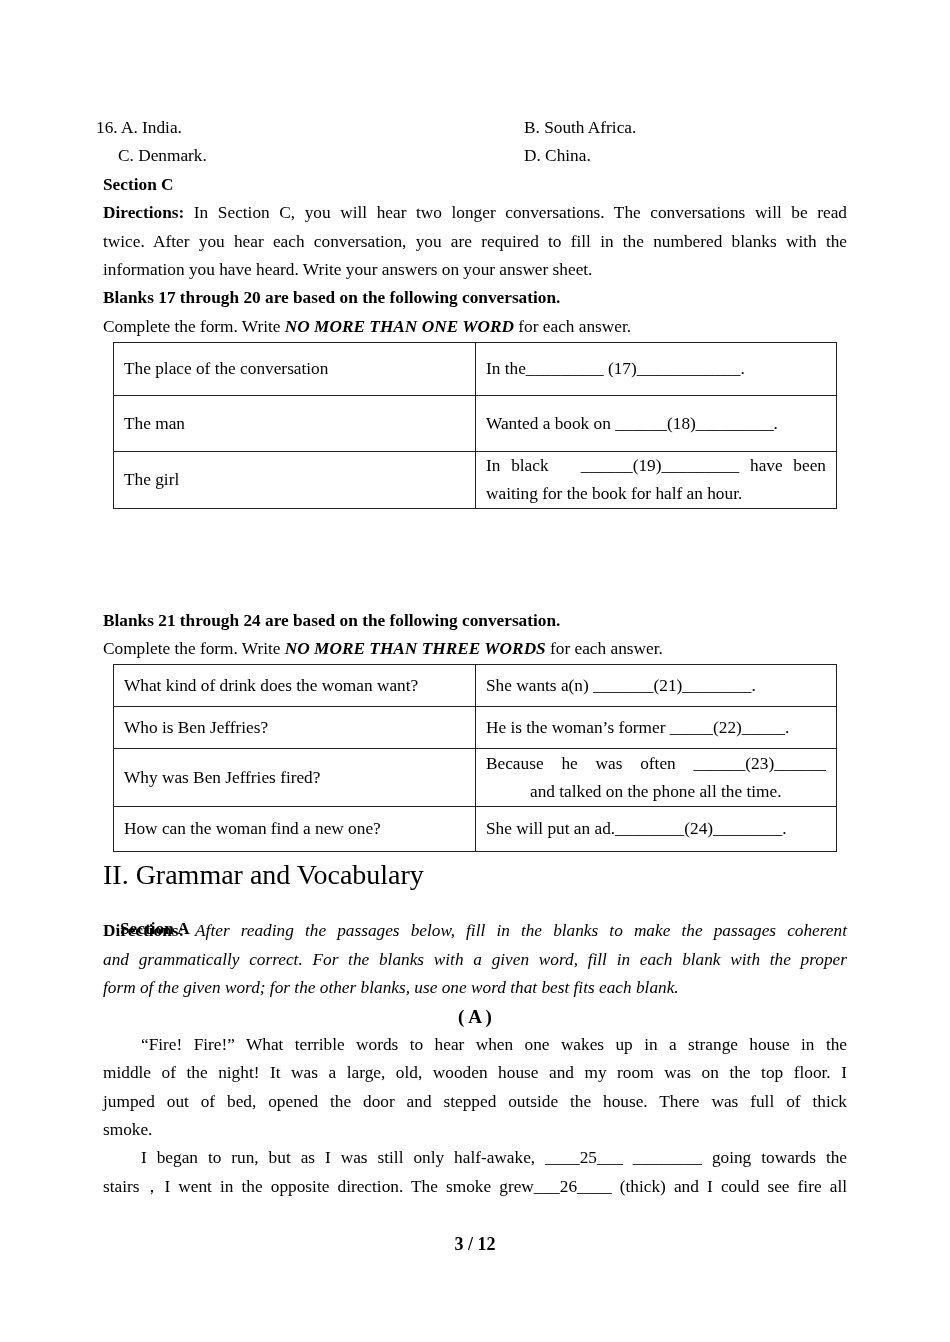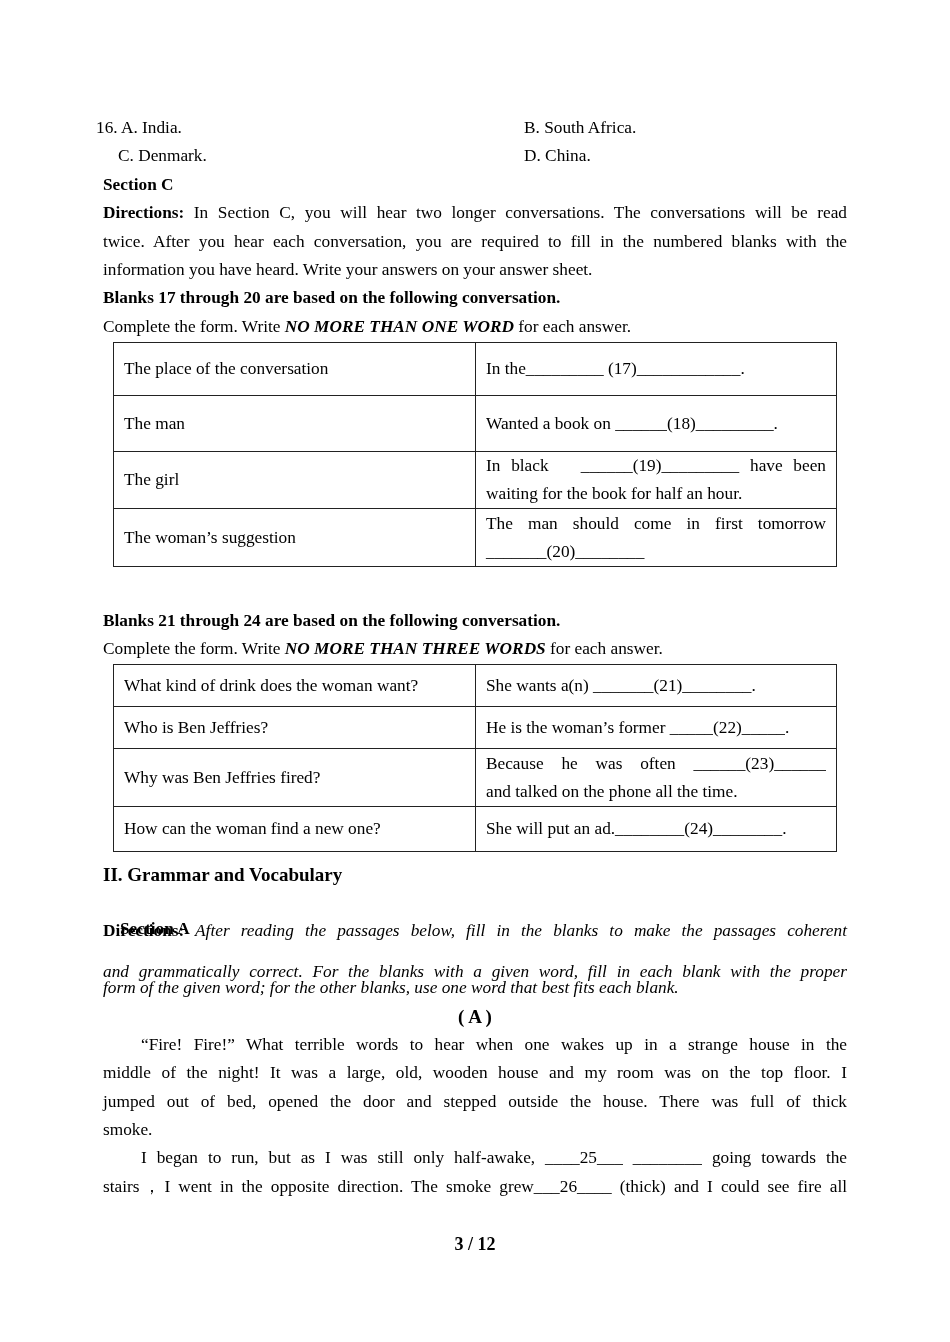--- a/index.html
+++ b/index.html
@@ -17,21 +17,21 @@
     position: absolute; left: 113px; width: 724px;
     border-collapse: collapse; table-layout: fixed;
   }
   table.form td {
     border: 1px solid #222; padding: 0 10px; vertical-align: middle;
     line-height: 28px; font-size: 17.3px;
   }
   table.form td.c1 { width: 341px; }
   table.form td.c2 { text-align: left; }
   .jl { display: block; text-align: justify; text-align-last: justify; }
-  .h2 { font-size: 19px; font-weight: bold; }
+  .h2 { font-size: 28px; font-weight: normal; }
   .center { text-align: center; }
   .indent { text-indent: 38px; }
 </style>
 </head>
 <body>
 
 <div class="abs" style="left:96px; top:118px;">16. A. India.</div>
 <div class="abs" style="left:524px; top:118px;">B. South Africa.</div>
 <div class="abs" style="left:118px; top:146px;">C. Denmark.</div>
 <div class="abs" style="left:524px; top:146px;">D. China.</div>
@@ -54,61 +54,54 @@
     <td class="c1">The man</td>
     <td class="c2">Wanted a book on ______(18)_________.</td>
   </tr>
   <tr style="height:57px;">
     <td class="c1">The girl</td>
     <td class="c2">
       <span class="jl" style="white-space:pre;">In black   ______(19)_________ have been</span>
       <span style="display:block;">waiting for the book for half an hour.</span>
     </td>
   </tr>
-  <tr style="height:58px;">
-    <td class="c1">The woman’s suggestion</td>
-    <td class="c2">
-      <span class="jl">The man should come in first tomorrow</span>
-      <span style="display:block;">_______(20)________</span>
-    </td>
-  </tr>
 </tbody>
   </table>
 
 <div class="line b" style="top:607px;">Blanks 21 through 24 are based on the following conversation.</div>
 <div class="line" style="top:635px;"><span>Complete the form. Write </span><span class="bi">NO MORE THAN THREE WORDS</span><span> for each answer.</span></div>
 
 <table class="form" style="top:664px;">
   <tbody>
       <tr style="height:42px;">
     <td class="c1">What kind of drink does the woman want?</td>
     <td class="c2">She wants a(n) _______(21)________.</td>
   </tr>
   <tr style="height:42px;">
     <td class="c1">Who is Ben Jeffries?</td>
     <td class="c2">He is the woman’s former _____(22)_____.</td>
   </tr>
   <tr style="height:58px;">
     <td class="c1">Why was Ben Jeffries fired?</td>
     <td class="c2">
       <span class="jl">Because he was often ______(23)______</span>
-      <span style="display:block;">and talked on the phone all the time.</span>
+      <span style="display:block;margin-left:44px;">and talked on the phone all the time.</span>
     </td>
   </tr>
   <tr style="height:45px;">
     <td class="c1">How can the woman find a new one?</td>
     <td class="c2">She will put an ad.________(24)________.</td>
   </tr>
 </tbody>
   </table>
 
 <div class="line h2" style="top:861px;">II. Grammar and Vocabulary</div>
 <div class="line b" style="top:915px;margin-left:17px;">Section A</div>
 <div class="line just" style="top:917px;"><span class="b">Directions:</span><span class="i"> After reading the passages below, fill in the blanks to make the passages coherent</span></div>
-<div class="line just i" style="top:946px;margin-top:12px;">and grammatically correct. For the blanks with a given word, fill in each blank with the proper</div>
+<div class="line just i" style="top:946px;">and grammatically correct. For the blanks with a given word, fill in each blank with the proper</div>
 <div class="line i" style="top:974px;">form of the given word; for the other blanks, use one word that best fits each blank.</div>
 
 <div class="line b center" style="top:1003px; font-size:19px;">( A )</div>
 
 <div class="line just indent" style="top:1031px;">“Fire! Fire!” What terrible words to hear when one wakes up in a strange house in the</div>
 <div class="line just" style="top:1059px;">middle of the night! It was a large, old, wooden house and my room was on the top floor. I</div>
 <div class="line just" style="top:1088px;">jumped out of bed, opened the door and stepped outside the house. There was full of thick</div>
 <div class="line" style="top:1116px;">smoke.</div>
 
 <div class="line just indent" style="top:1144px;">I began to run, but as I was still only half-awake, ____25___ ________ going towards the</div>

